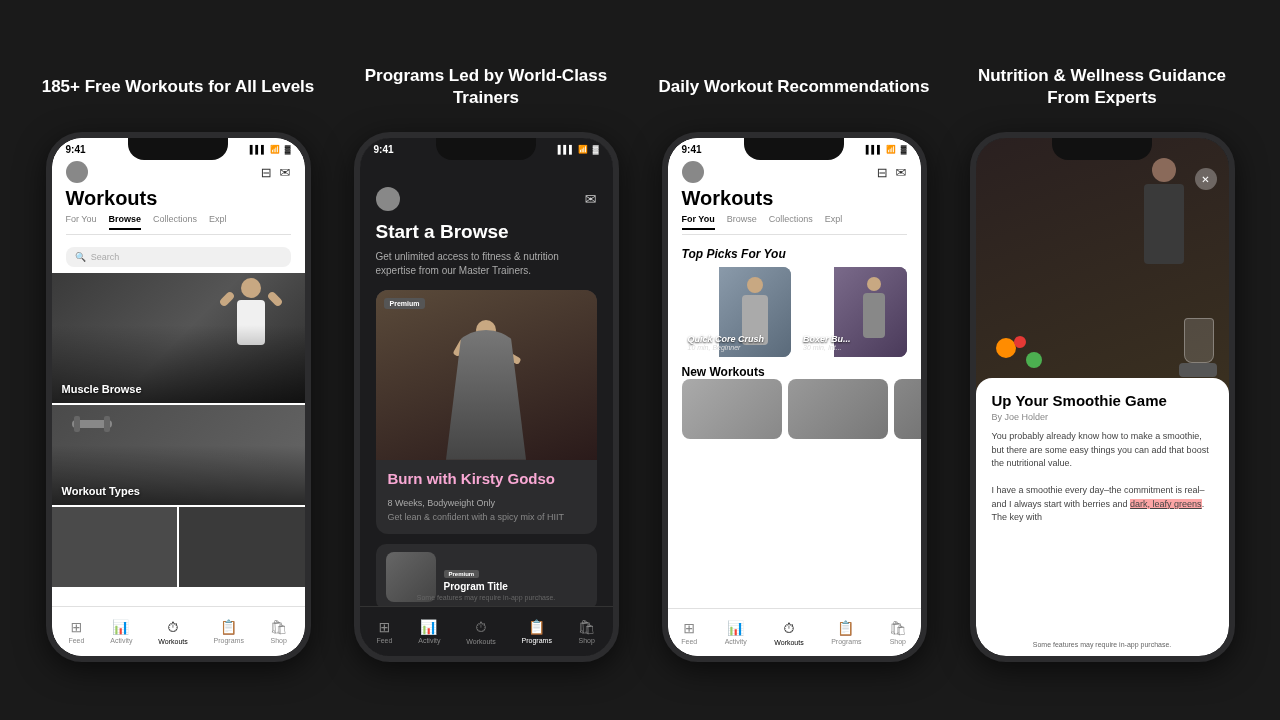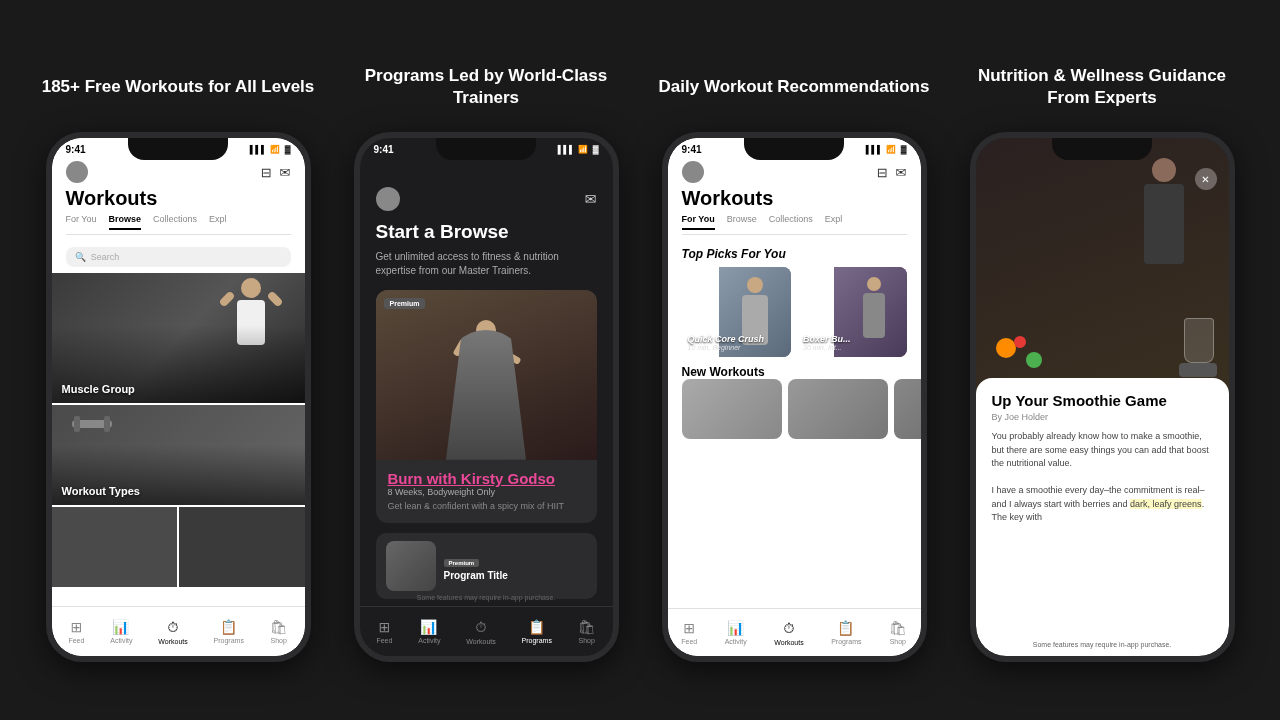--- a/index.html
+++ b/index.html
@@ -308,23 +308,22 @@
       z-index: 2;
     }
 
     .p2-card-body {
       padding: 10px 12px 12px;
     }
 
     .p2-program-title {
       font-size: 15px;
       font-weight: 800;
-      color: #ec4899;
-      margin-bottom: 0;
-      text-decoration: underline;
+      color: #f9a8d4;
+      margin-bottom: 11px;
     }
 
     .p2-program-meta {
       font-size: 9px;
       color: #aaa;
       margin-bottom: 4px;
     }
 
     .p2-program-desc {
       font-size: 9px;
@@ -535,21 +534,22 @@
       margin-bottom: 8px;
     }
 
     .p4-article-text {
       font-size: 9px;
       color: #444;
       line-height: 1.5;
     }
 
     .p4-article-text span.highlight {
-      background: #fef9c3;
+      background: #fca5a5;
+      text-decoration: underline;
     }
 
     
     .smoothie-scene {
       position: absolute;
       inset: 0;
       overflow: hidden;
     }
 
     
@@ -774,21 +774,21 @@
           <div class="p1-grid-item">
             <div class="p1-img-muscle">
               <div class="person-figure">
                 <div class="person-head"></div>
                 <div class="person-body">
                   <div class="person-arm-left"></div>
                   <div class="person-arm-right"></div>
                 </div>
               </div>
             </div>
-            <div class="p1-grid-label">Muscle Group</div>
+            <div class="p1-grid-label">Muscle Browse</div>
           </div>
 
           <div class="p1-grid-item">
             <div class="p1-img-types">
               <div class="dumbbell-figure">
                 <div class="dumbbell"></div>
               </div>
             </div>
             <div class="p1-grid-label">Workout Types</div>
           </div>

